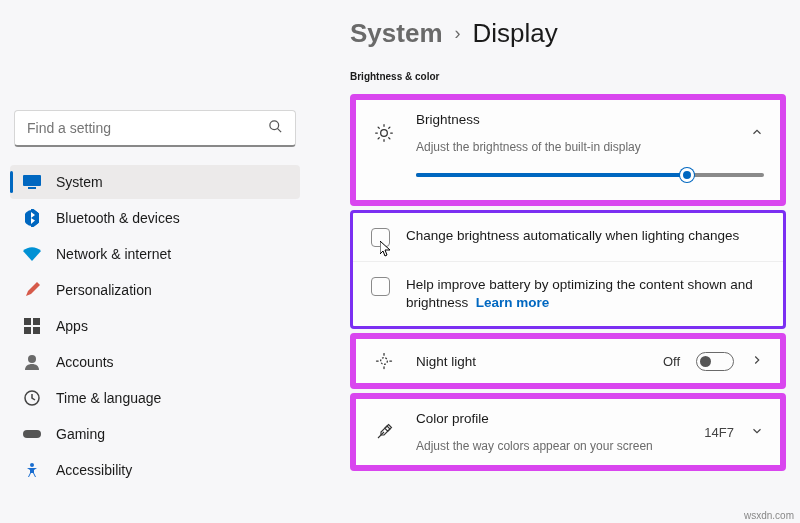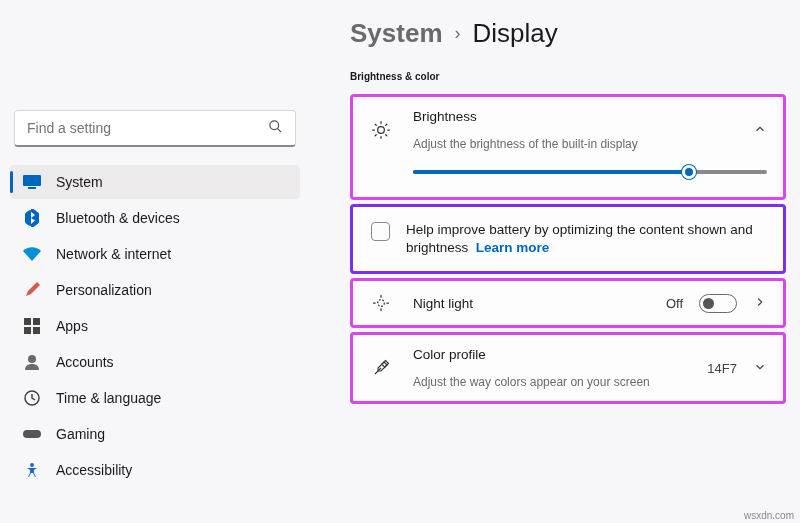--- a/index.html
+++ b/index.html
@@ -80,21 +80,21 @@
   align-items: center;
   gap: 12px;
   margin-bottom: 22px;
 }
 .breadcrumb .bc1 { font-size: 26px; font-weight: 600; color: #6a6a6a; }
 .breadcrumb .sep { font-size: 18px; color: #6a6a6a; }
 .breadcrumb .bc2 { font-size: 26px; font-weight: 400; color: #1a1a1a; }
 .section-title { font-size: 10px; font-weight: 600; margin-bottom: 12px; }
 .card {
   background: #fdfdfd;
-  border: 3px solid #d946ef;
+  border: 6px solid #d946ef;
   border-radius: 4px;
   margin-bottom: 4px;
 }
 .row {
   display: flex;
   align-items: center;
   padding: 12px 16px;
 }
 .row .lefticon {
   width: 24px;
@@ -329,20 +329,30 @@
         <div class="slider">
           <div class="track"></div>
           <div class="fill"></div>
           <div class="thumb"></div>
         </div>
       </div>
     </div>
 
     <div class="sub-options">
       <div class="sub-row">
+        <div class="checkbox">
+          <span class="cursor">
+            <svg width="14" height="16" viewBox="0 0 14 16">
+                <path d="M0 0l0 13 3-3 2 5 2-1-2-5 5 0z" fill="#fff" stroke="#000" stroke-width="1"></path>
+              </svg>
+          </span>
+        </div>
+        <div class="sub-text">Change brightness automatically when lighting changes</div>
+      </div>
+      <div class="sub-row">
         <div class="checkbox"></div>
         <div class="sub-text">
           <span>Help improve battery by optimizing the content shown and brightness</span>
           &nbsp;<span class="learn-more">Learn more</span>
         </div>
       </div>
     </div>
 
     <div class="card">
       <div class="row">

